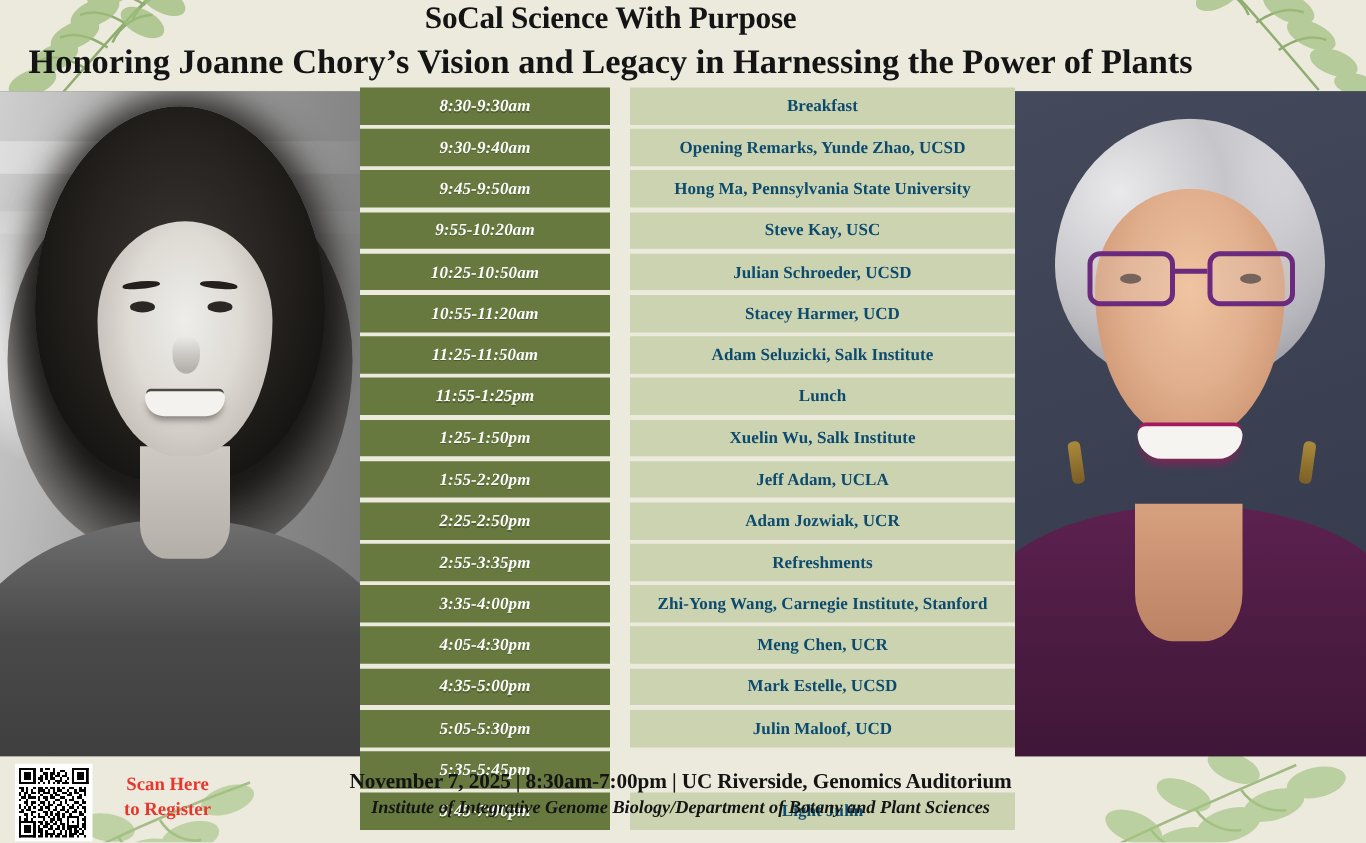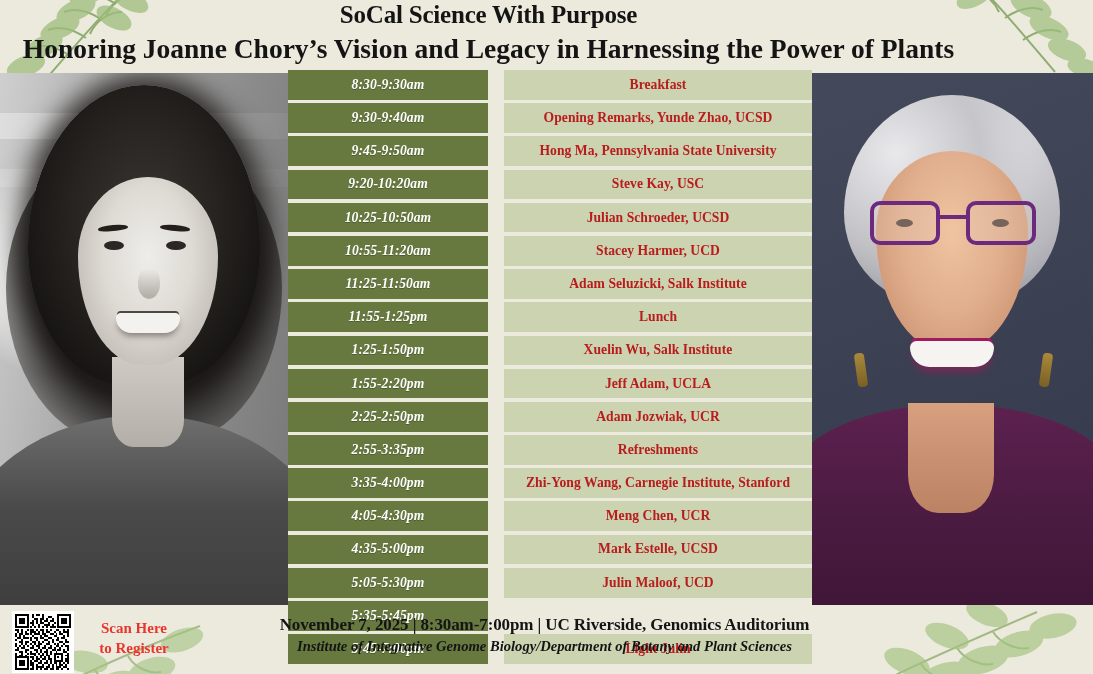--- a/index.html
+++ b/index.html
@@ -219,21 +219,21 @@
     display: flex;
     align-items: center;
     justify-content: center;
     letter-spacing: 0.1px;
     text-shadow: 0 1px 0 rgba(0,0,0,0.25);
     font-style: italic;
   }
   .cell-event {
     flex: 1;
     background: #cbd3b1;
-    color: #b91c1c;
+    color: #0c4a6e;
     font-weight: bold;
     font-size: 13.6px;
     display: flex;
     align-items: center;
     justify-content: center;
     letter-spacing: 0.05px;
     white-space: nowrap;
     margin-left: 16px;
   }
 
@@ -380,21 +380,21 @@
       </div>
       <div class="row">
         <div class="cell-time">9:30-9:40am</div>
         <div class="cell-event">Opening Remarks, Yunde Zhao, UCSD</div>
       </div>
       <div class="row">
         <div class="cell-time">9:45-9:50am</div>
         <div class="cell-event">Hong Ma, Pennsylvania State University</div>
       </div>
       <div class="row">
-        <div class="cell-time">9:20-10:20am</div>
+        <div class="cell-time">9:55-10:20am</div>
         <div class="cell-event">Steve Kay, USC</div>
       </div>
       <div class="row">
         <div class="cell-time">10:25-10:50am</div>
         <div class="cell-event">Julian Schroeder, UCSD</div>
       </div>
       <div class="row">
         <div class="cell-time">10:55-11:20am</div>
         <div class="cell-event">Stacey Harmer, UCD</div>
       </div>

